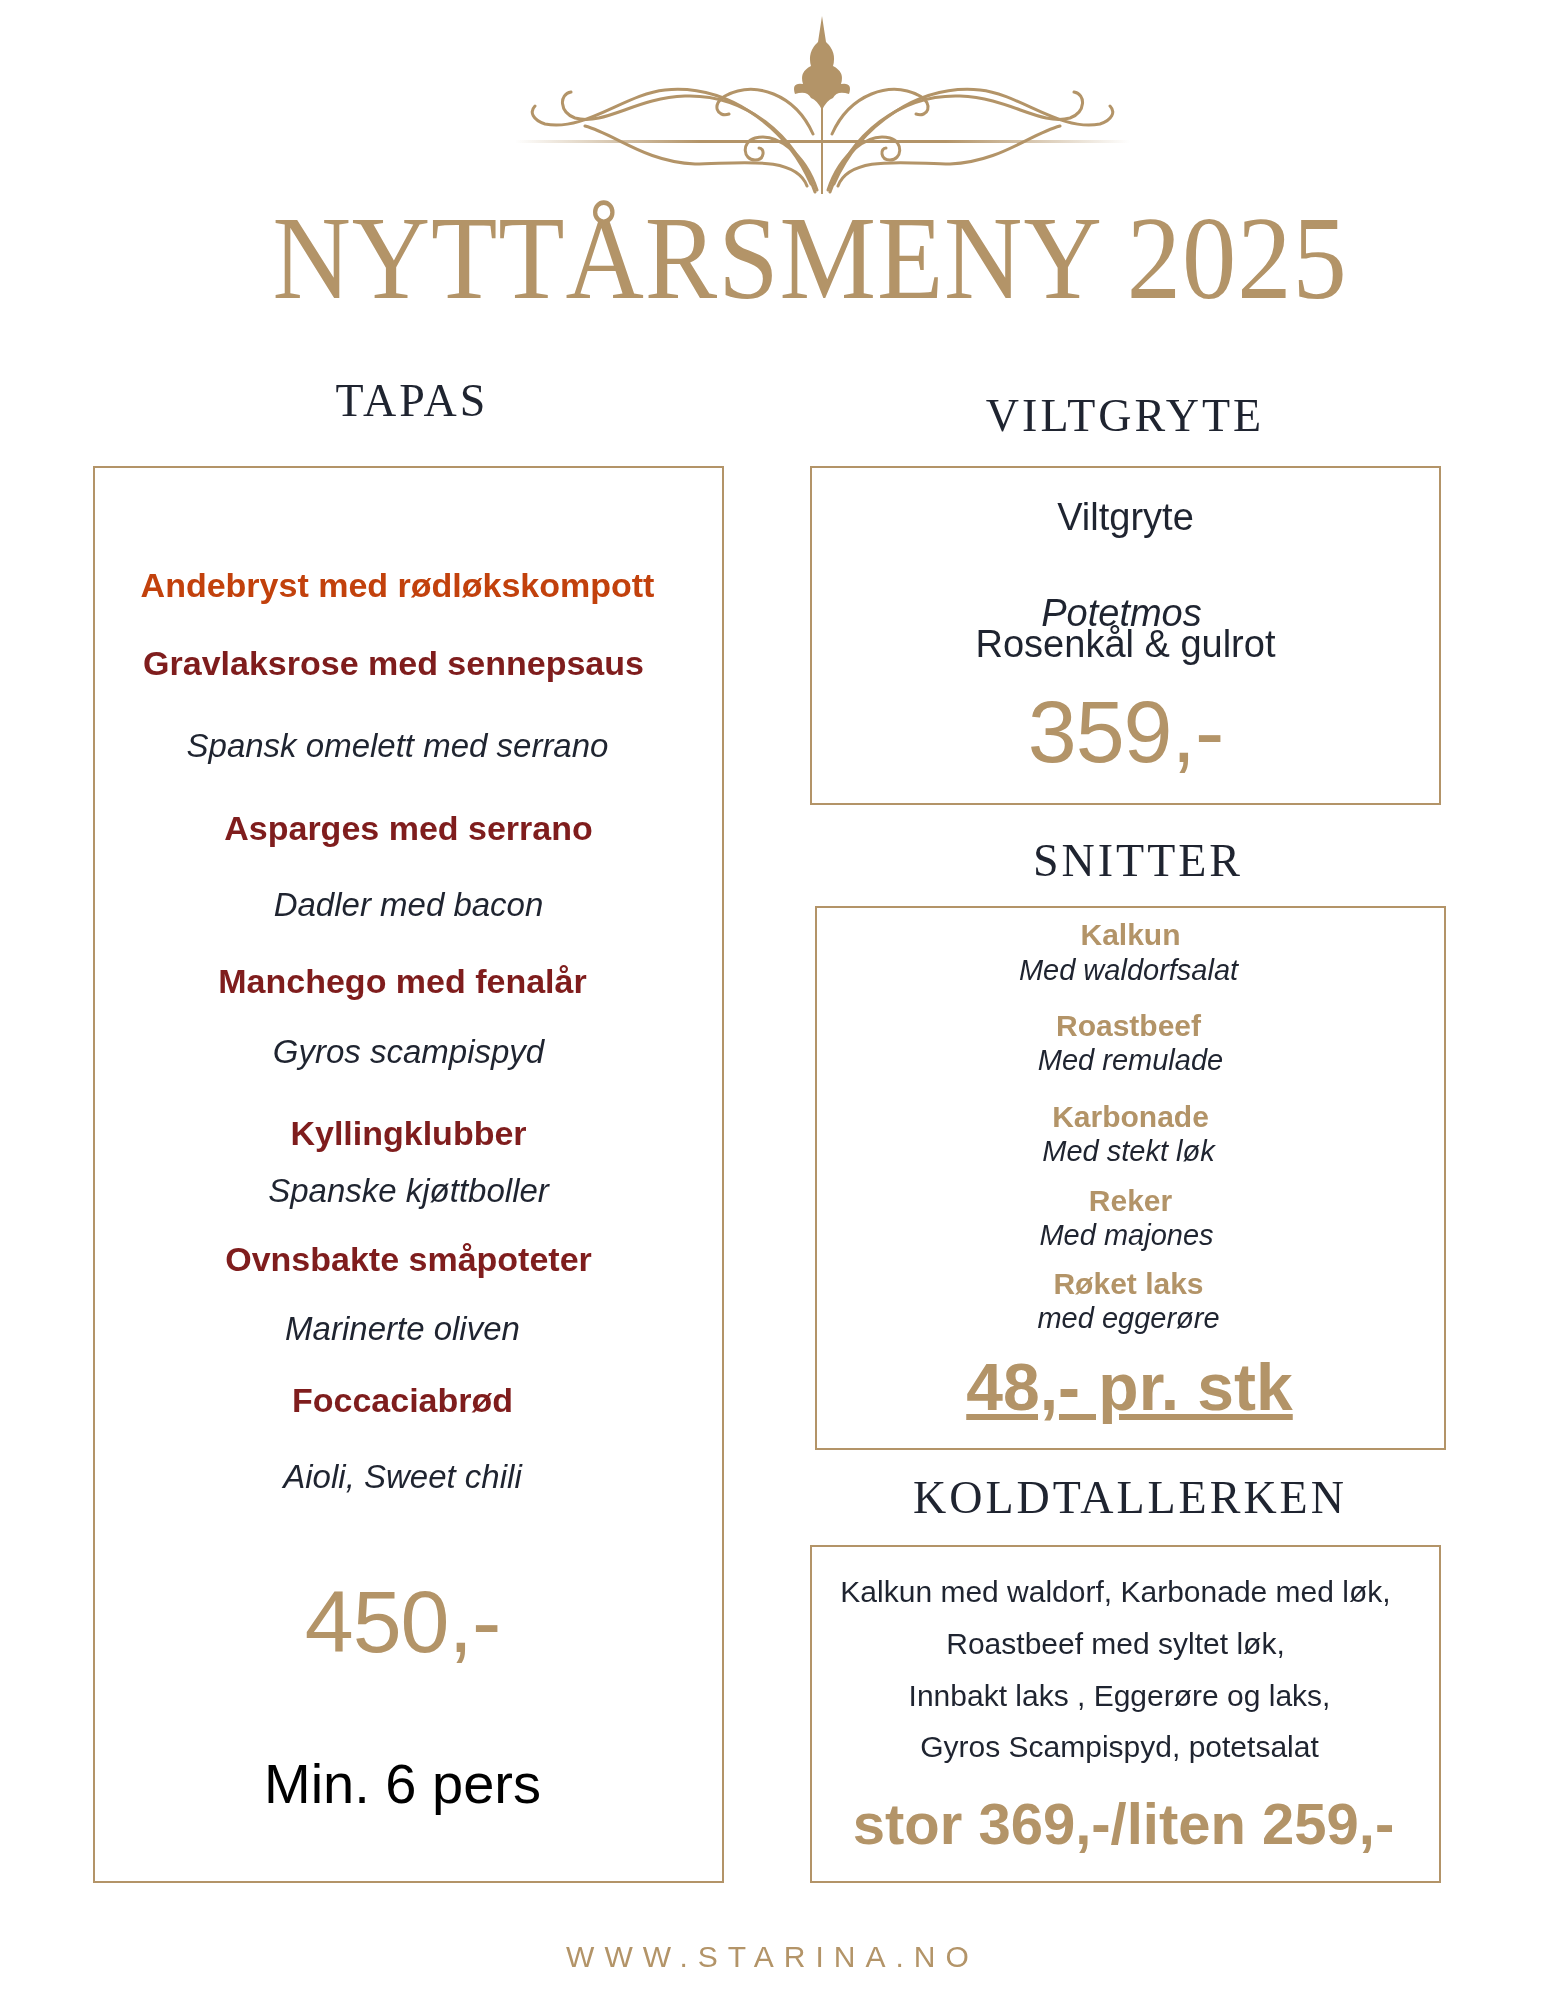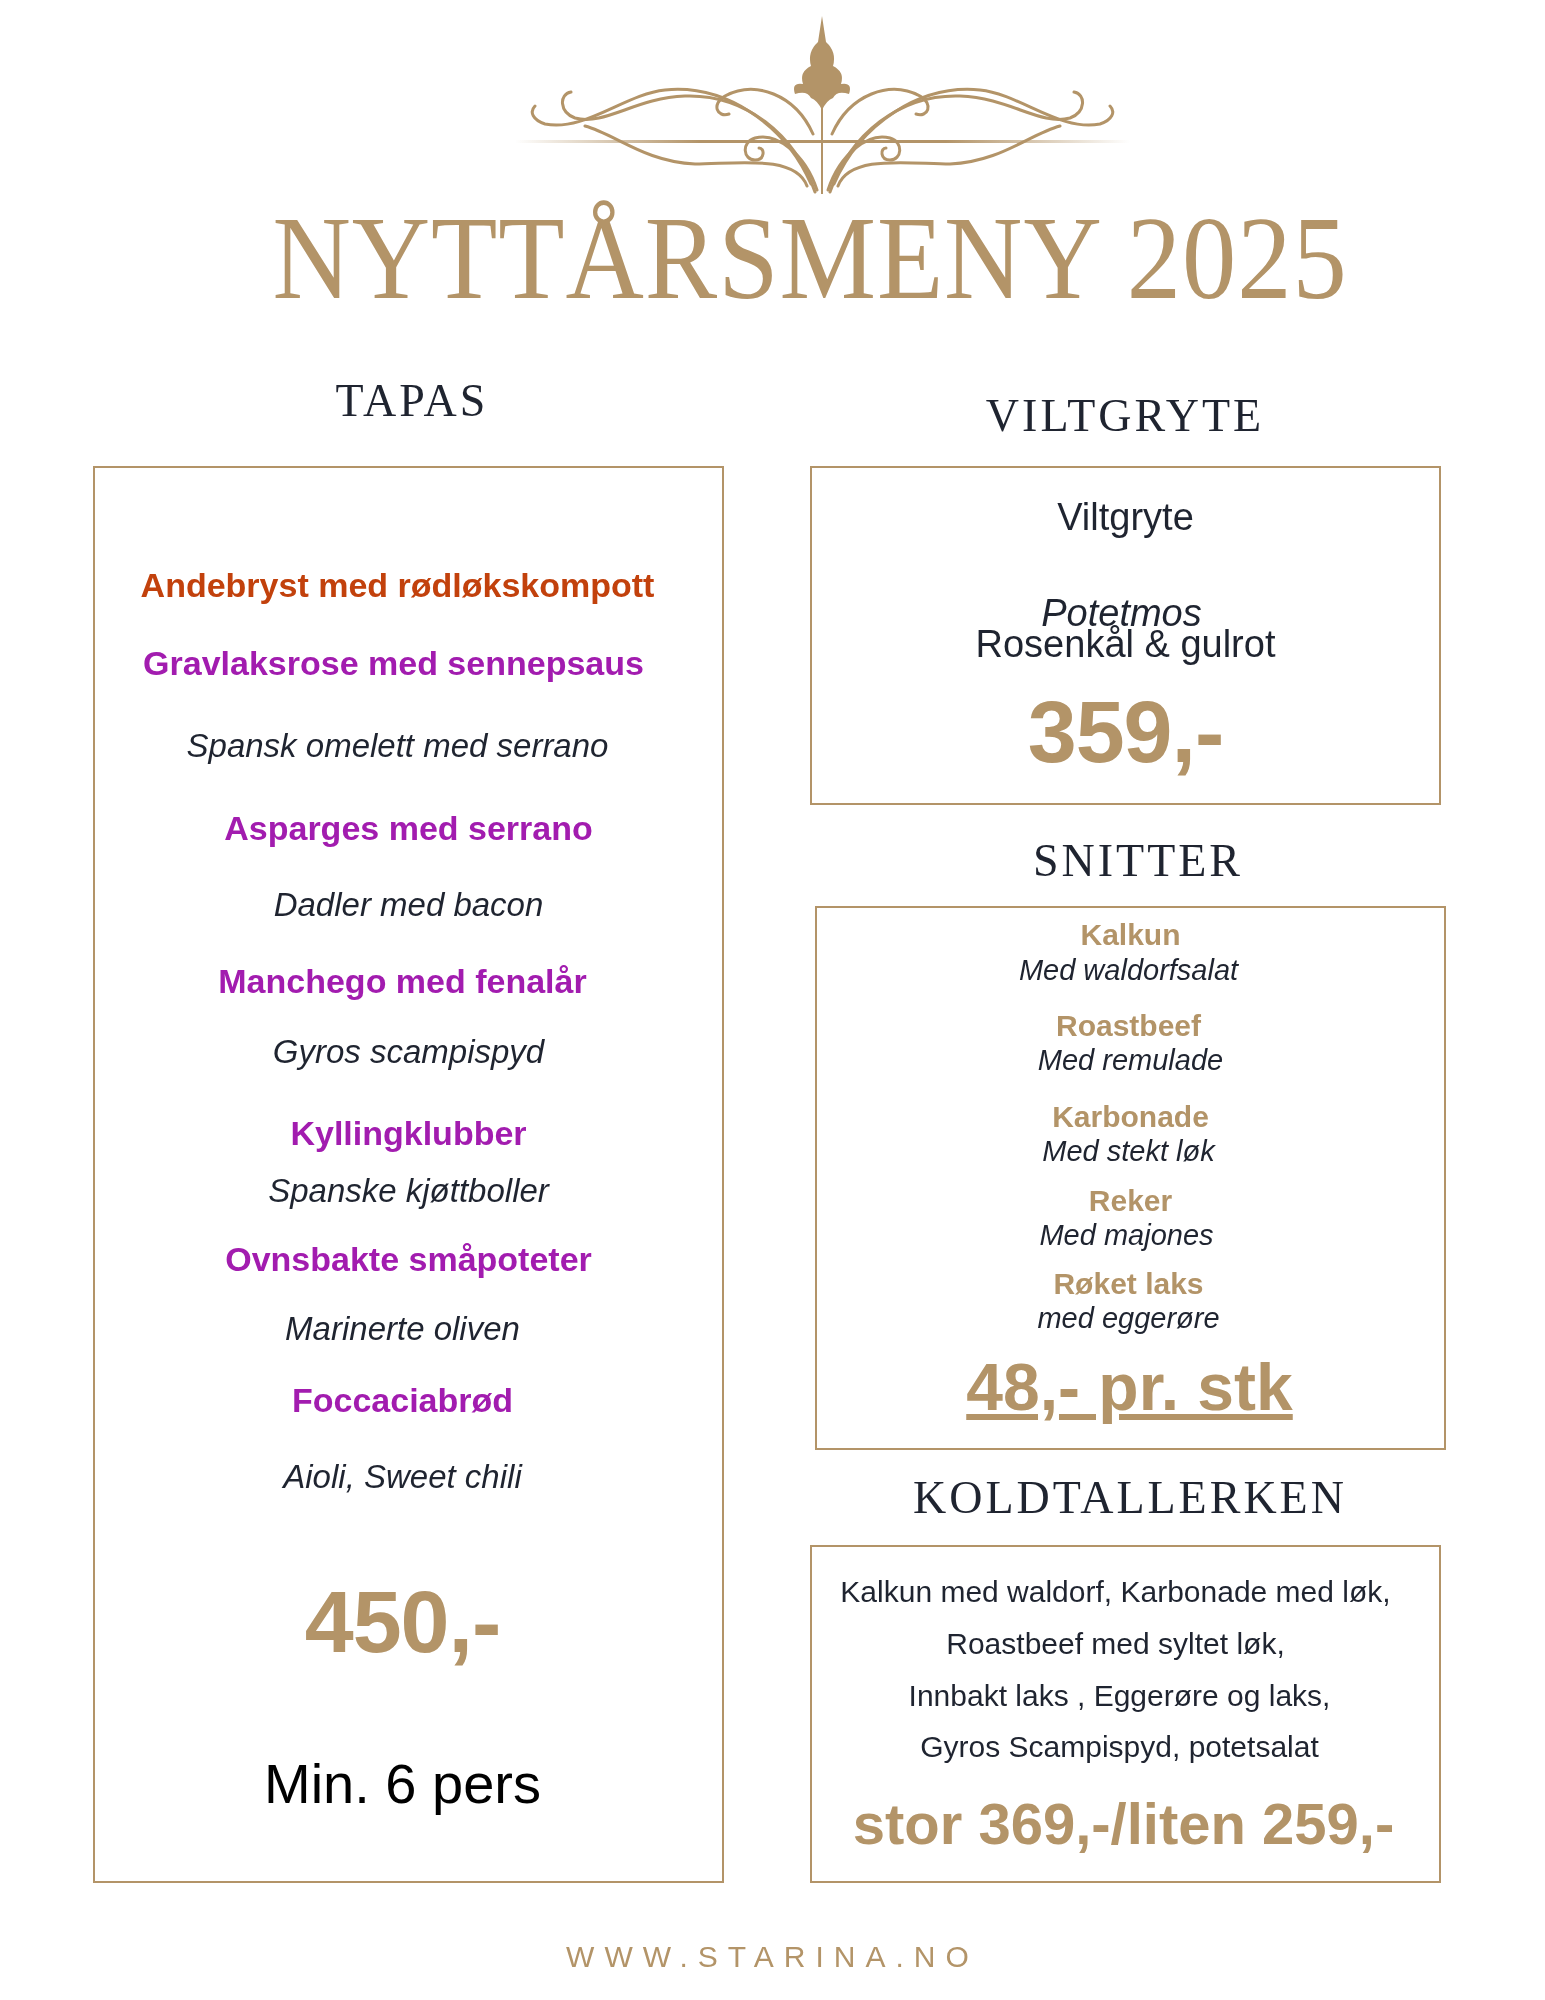--- a/index.html
+++ b/index.html
@@ -8,23 +8,23 @@
   .abs { position: absolute; }
   .ornament { left: 515px; top: 14px; width: 615px; height: 180px; }
   .title { left: 0; width: 1620px; top: 200px; text-align: center;
            font-family: "Liberation Serif", serif; font-size: 118px; line-height: 1;
            color: #b39468; letter-spacing: 1px; transform: scaleX(0.92); transform-origin: 810px 0; }
   .section-heading { font-family: "Liberation Serif", serif; font-size: 46px;
                      letter-spacing: 3px; color: #1f2430; text-align: center; line-height: 1; }
   .box { border: 2px solid #b39468; box-sizing: border-box; }
   .row { position: absolute; left: 0; right: 0; text-align: center; line-height: 1; white-space: nowrap; }
   .item-bold-dark { font-weight: bold; font-size: 34px; color: #c2410c; }
-  .item-gold { font-weight: bold; font-size: 34px; color: #a21caf; }
+  .item-gold { font-weight: bold; font-size: 34px; color: #7f1d1d; }
   .item-italic { font-style: italic; font-size: 33px; color: #1f2430; }
-  .price-big { font-weight: bold; font-size: 88px; color: #b39468; letter-spacing: -1px; }
+  .price-big { font-weight: normal; font-size: 88px; color: #b39468; letter-spacing: -1px; }
   .min-pers { font-size: 56px; color: #000; }
   .v-line { font-size: 38px; color: #1f2430; }
   .v-line-i { font-size: 38px; font-style: italic; color: #1f2430; }
   .s-name { font-weight: bold; font-size: 30px; color: #b39468; }
   .s-desc { font-style: italic; font-size: 29px; color: #1f2430; }
   .s-price { font-weight: bold; font-size: 66px; color: #b39468; }
   .k-line { font-size: 30px; color: #1f2430; }
   .k-price { font-weight: bold; font-size: 58px; color: #b39468; }
   .footer { left: 0; width: 1545px; top: 1940px; text-align: center; font-size: 30px;
             letter-spacing: 10px; color: #b39468; }

